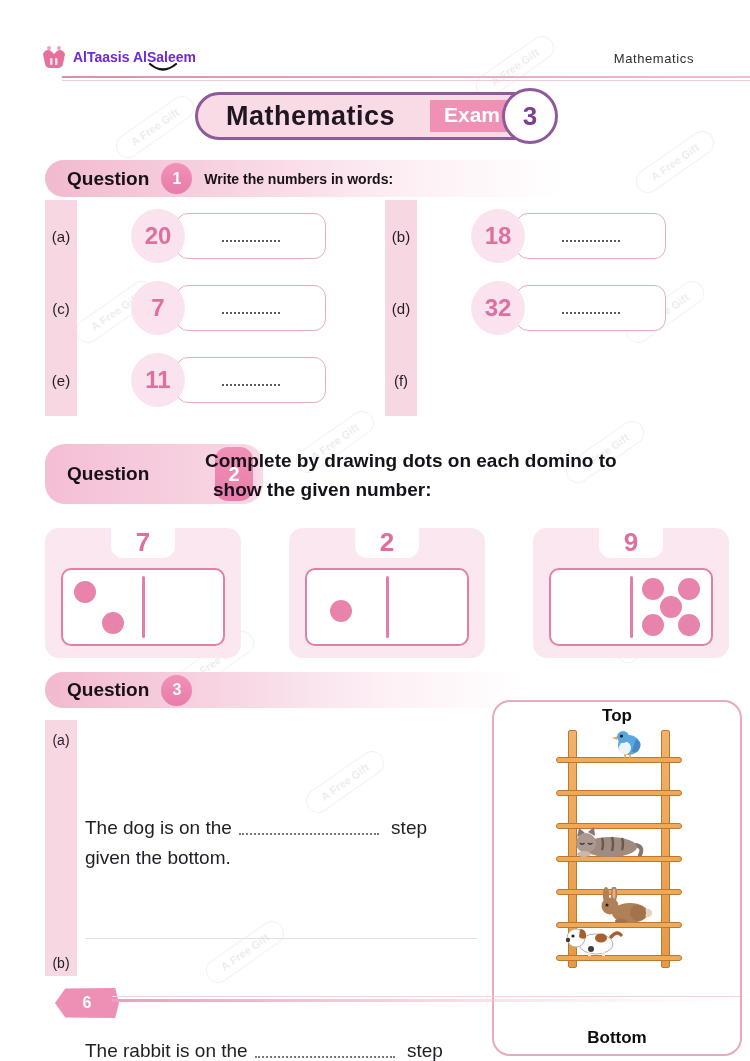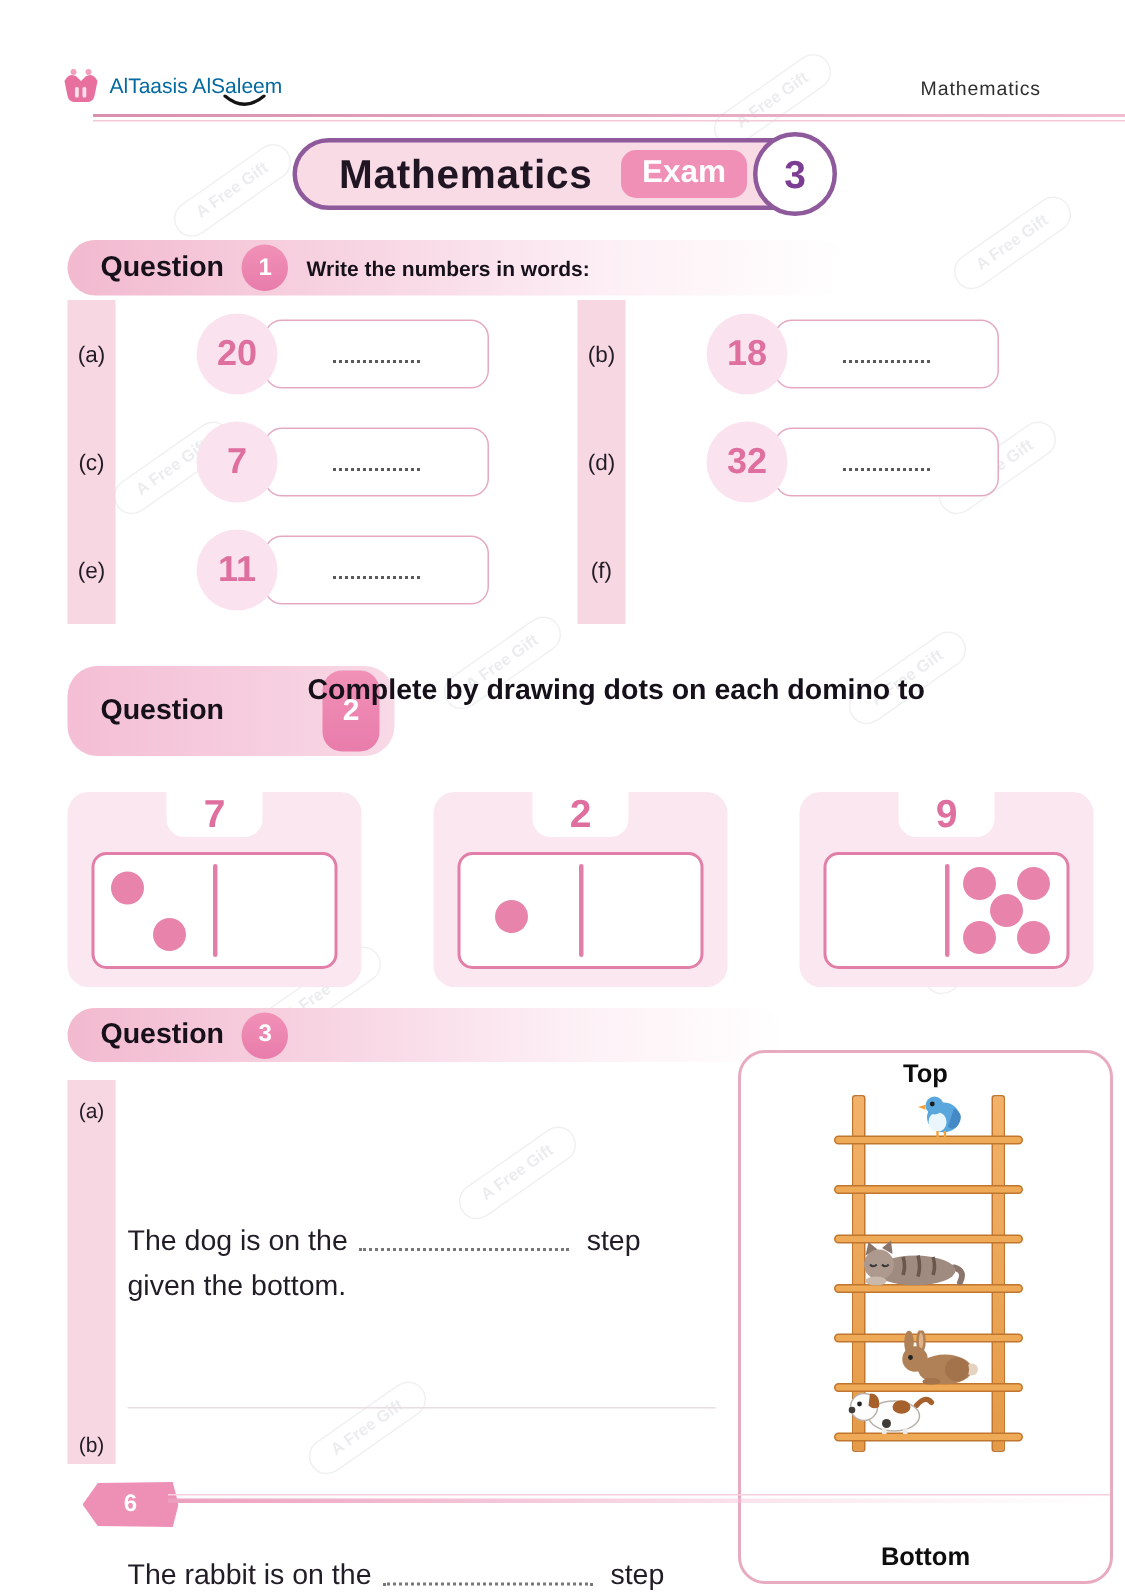--- a/index.html
+++ b/index.html
@@ -5,31 +5,31 @@
   html,body{margin:0;padding:0;background:#fff;}
   .page{position:relative;width:750px;height:1061px;background:#fff;overflow:hidden;
         font-family:"Liberation Sans",sans-serif;color:#221c26;}
   .abs{position:absolute;}
   
   .wm-layer{position:absolute;inset:0;z-index:0;}
   .wm{position:absolute;border:1.5px solid #c9ccd4;border-radius:16px;padding:5px 16px;
       transform:rotate(-35deg);opacity:.28;color:#b9bcc6;font-size:11px;font-weight:bold;
       white-space:nowrap;}
   
-  .brand{position:absolute;left:73px;top:49px;font-size:14px;font-weight:normal;color:#0369a1;z-index:2;}
+  .brand{position:absolute;left:73px;top:49px;font-size:14px;font-weight:bold;color:#6d28d9;z-index:2;}
   .subject-right{position:absolute;right:56px;top:51px;font-size:13px;color:#2e2e2e;letter-spacing:.6px;z-index:2;}
   .hline1{position:absolute;left:62px;right:0;top:76px;height:2px;
           background:linear-gradient(90deg,#d98fae,#f0bdd0);z-index:2;}
   .hline2{position:absolute;left:62px;right:0;top:80px;height:1px;background:#f3c8d7;z-index:2;}
   
   .title-pill{position:absolute;left:195px;top:92px;width:358px;height:48px;background:#f9dbe6;
               border:3px solid #8e5a9b;border-radius:27px;display:flex;align-items:center;
               padding-left:28px;box-sizing:border-box;z-index:3;}
   .title-subject{font-size:27px;font-weight:bold;color:#201623;letter-spacing:.5px;}
-  .exam-badge{margin-left:auto;margin-right:52px;background:#f090b6;border-radius:10px;
+  .exam-badge{margin-left:auto;margin-right:36px;background:#f090b6;border-radius:0;
               padding:3px 14px 5px;color:#fff;font-size:21px;font-weight:bold;}
   .exam-circle{position:absolute;right:-8px;top:50%;transform:translateY(-50%);width:50px;height:50px;
                background:#fff;border:3px solid #8e5a9b;border-radius:50%;display:flex;align-items:center;
                justify-content:center;font-size:26px;font-weight:bold;color:#7c3e92;}
   
   .qbar{position:absolute;display:flex;align-items:center;gap:12px;padding-left:22px;box-sizing:border-box;
         border-radius:19px;z-index:2;
         background:linear-gradient(90deg,#f2b9cf 0%,#f8d7e4 40%,#fdf1f6 72%,rgba(255,255,255,0) 100%);}
   .qlabel{font-size:19px;font-weight:bold;color:#16101a;}
   .qbadge{width:31px;height:31px;border-radius:50%;background:linear-gradient(180deg,#f191b7,#e87cab);
@@ -199,20 +199,21 @@
         </div>
     </div>
   </div>
 
   <div class="qbar q2-bar">
     <span class="qlabel">Question</span>
     <span class="q2badge">2</span>
   </div>
   <div class="q2-prompt">
     <div class="l1">Complete by drawing dots on each domino to</div>
+    <div class="l2">show the given number:</div>
   </div>
   <div class="domino-row">
       <div class="dcard" style="left:0px">
        <div class="dnotch">
          <span class="dnum">7</span>
         </div>
        <div class="dface">
          <div class="ddiv"></div>
          <div class="dhalf l">
             <span class="ddot" style="left:28%;top:30%"></span>

